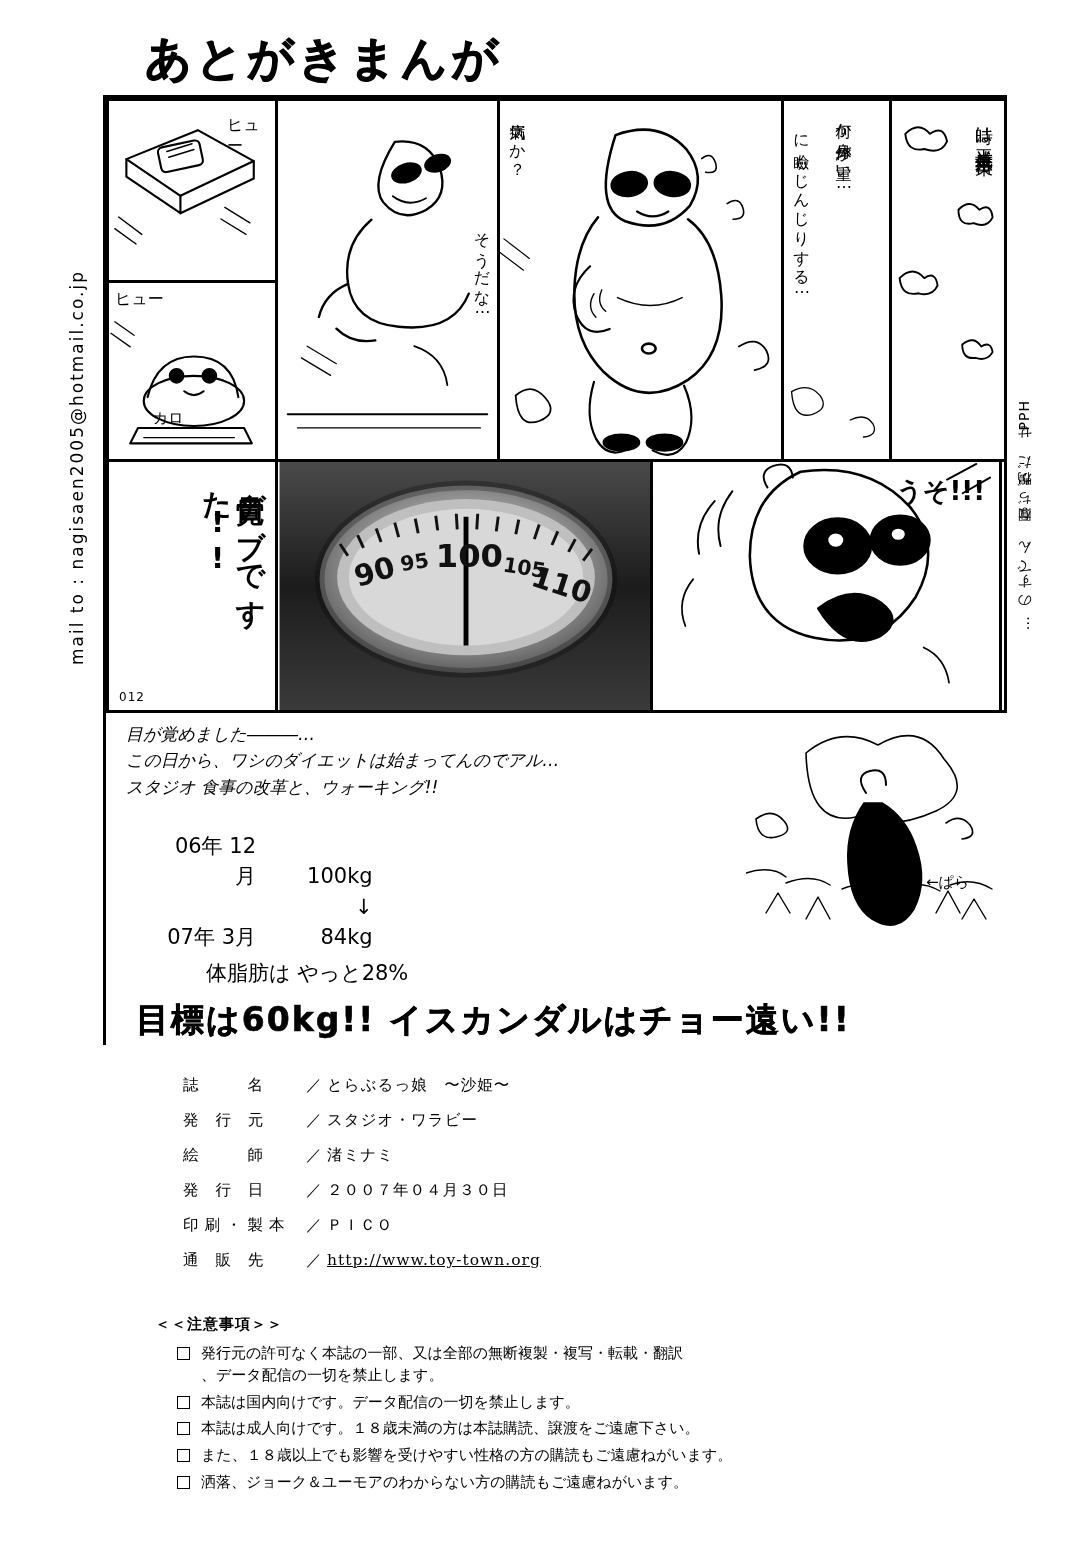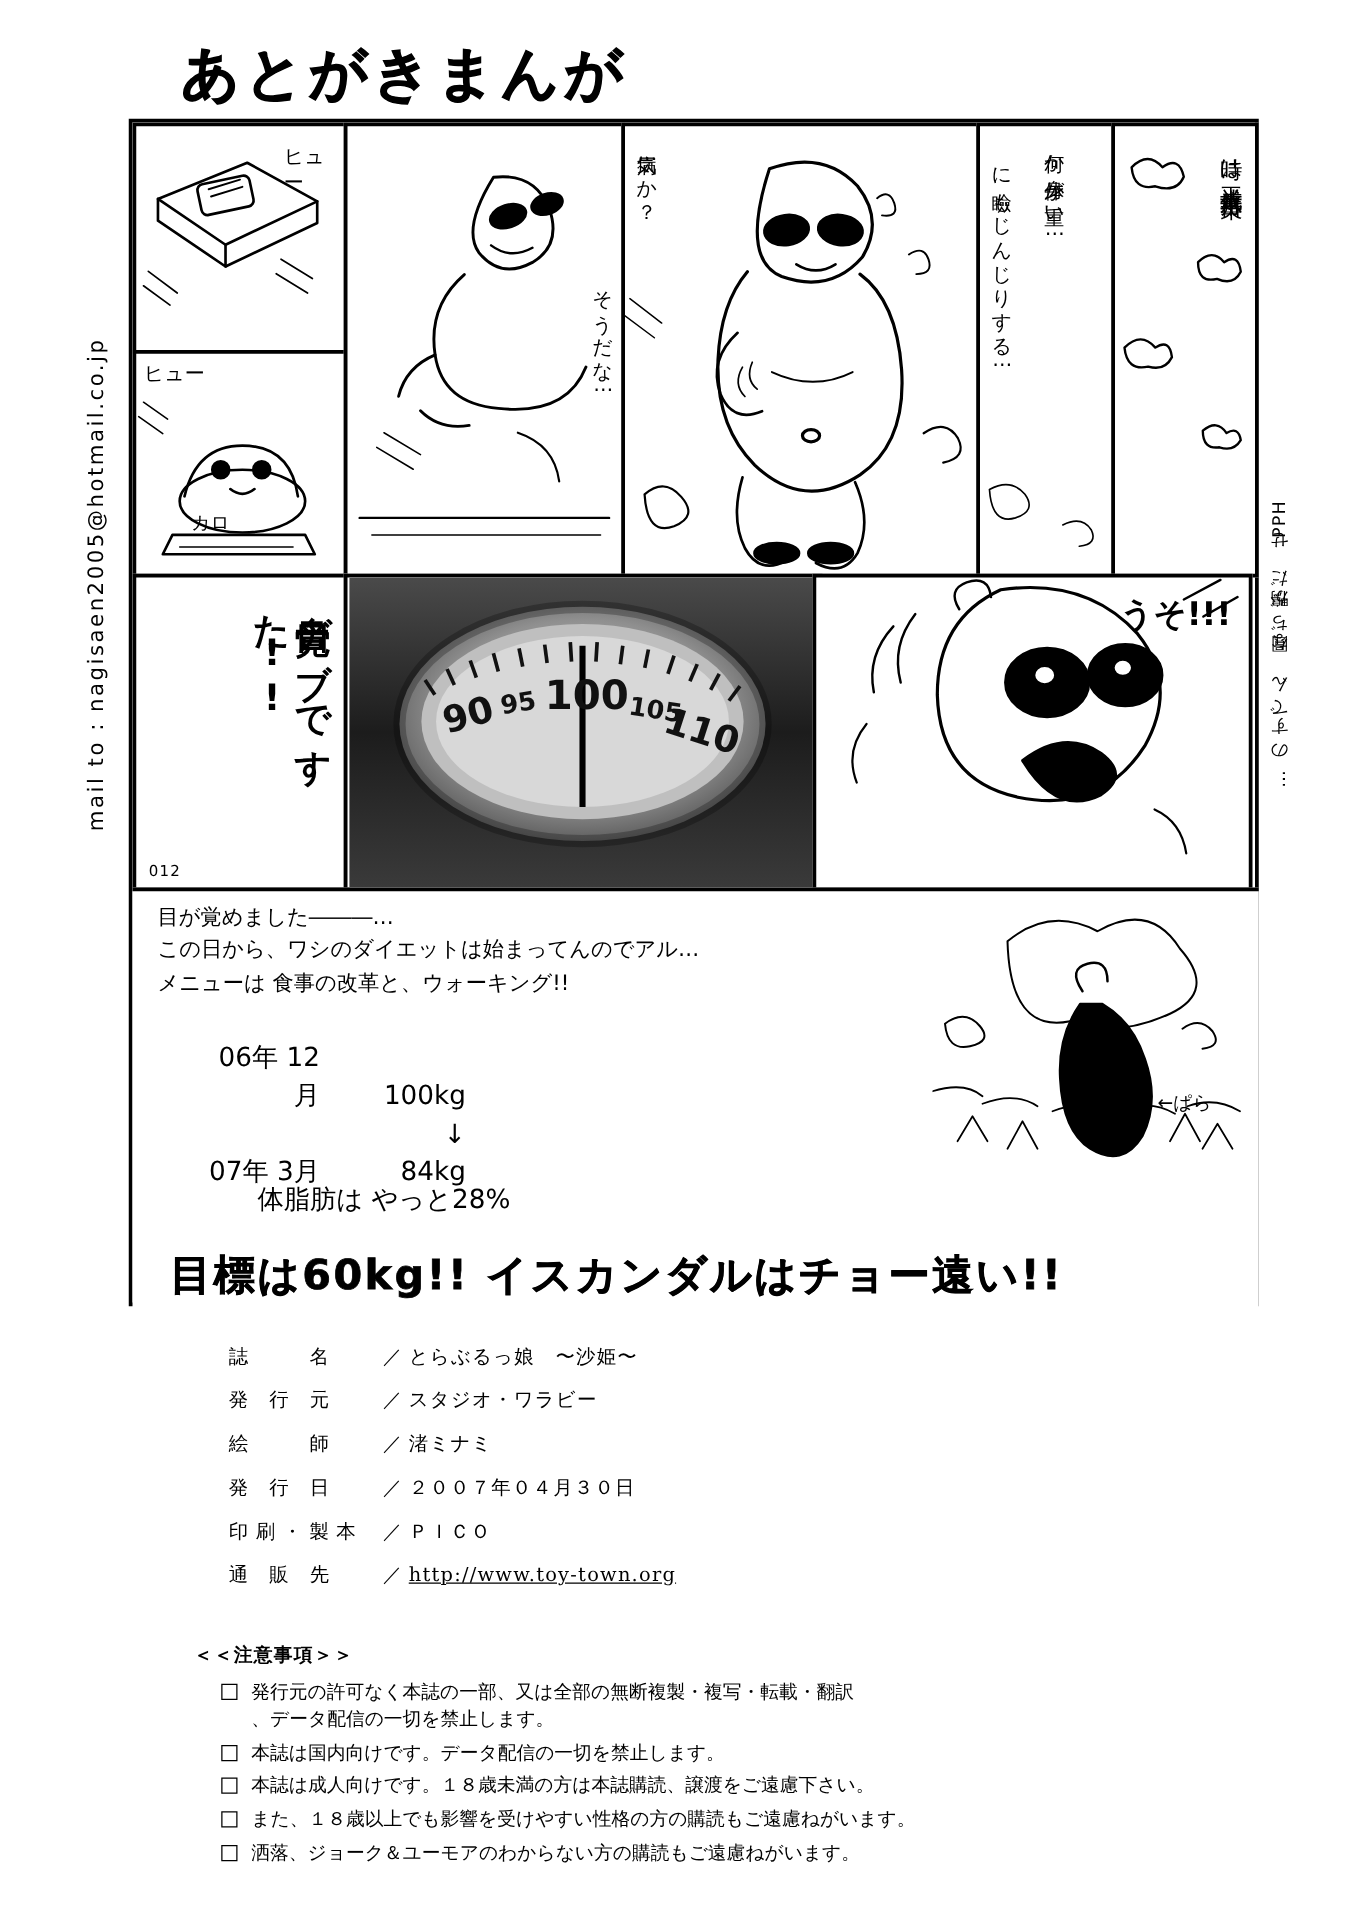--- a/index.html
+++ b/index.html
@@ -106,36 +106,37 @@
 
   
   .diary-lines {
     position: absolute;
     left: 20px;
     top: 8px;
     width: 640px;
     font-family: "DejaVu Sans", sans-serif;
     font-size: 17px;
     line-height: 1.55;
+    font-style: italic;
   }
   .weight-rows {
     position: absolute;
     left: 55px;
     top: 118px;
     font-family: "DejaVu Sans", sans-serif;
     font-size: 21px;
     line-height: 1.45;
     text-align: right;
   }
   .weight-rows span.col1 { display:inline-block; width: 95px; }
   .weight-rows span.col2 { display:inline-block; width: 110px; }
   .fat-line {
     position: absolute;
     left: 100px;
-    top: 232px;
+    top: 246px;
     font-family: "DejaVu Sans", sans-serif;
     font-size: 21px;
   }
   .goal-line {
     position: absolute;
     left: 30px;
     top: 285px;
     font-family: "DejaVu Sans", sans-serif;
     font-weight: bold;
     font-size: 33px;
@@ -386,21 +387,21 @@
           <path d="M276 190 q22 10 26 36" stroke-width="1.8"></path>
         </g>
       </svg>
       <div class="bold-hand" style="position:absolute; right:14px; top:12px; font-size:26px;">うそ!!!</div>
     </div>
 
     <div class="panel p-diary">
       <div class="diary-lines">
         <div>目が覚めました―――…</div>
         <div>この日から、ワシのダイエットは始まってんのでアル…</div>
-        <div>メニューは 食事の改革と、ウォーキング!!</div>
+        <div>スタジオ 食事の改革と、ウォーキング!!</div>
       </div>
 
       <div class="weight-rows">
         <div>
           <span class="col1">06年 12月</span>
           <span class="col2">100kg</span>
         </div>
         <div style="margin-left:14px;">↓</div>
         <div>
           <span class="col1">07年  3月</span>

